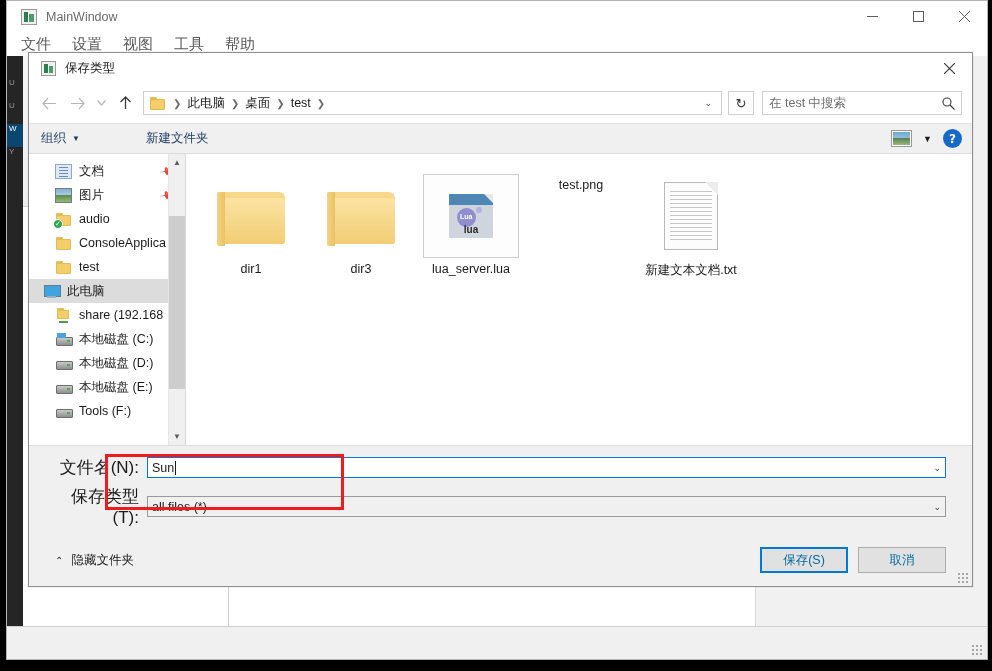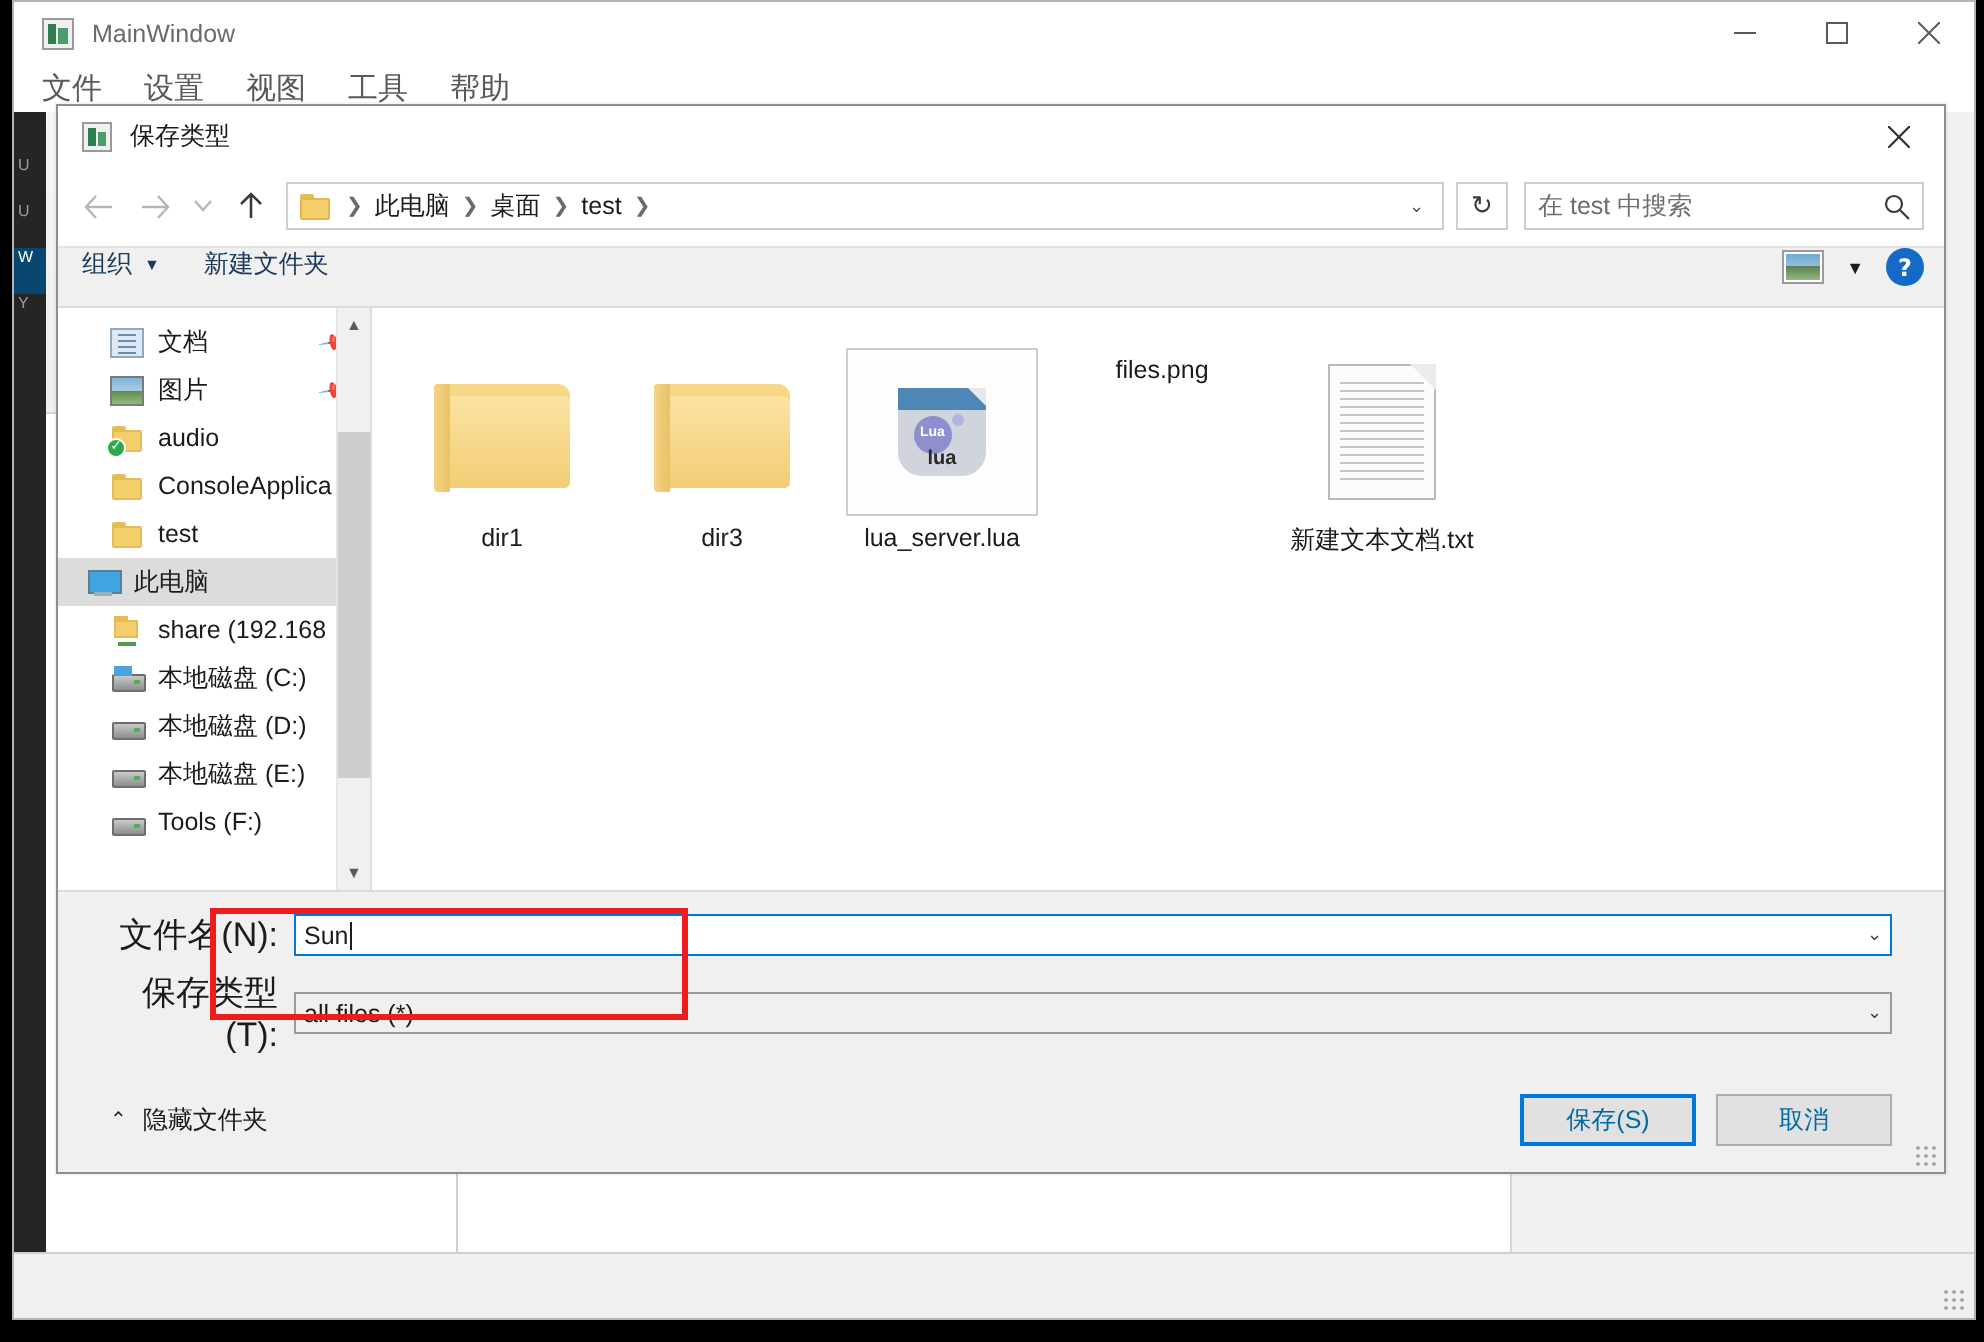--- a/index.html
+++ b/index.html
@@ -157,22 +157,23 @@
   #searchbox input {
     flex: 1; border: none; outline: none; font-size: 12.5px;
     font-family: "Liberation Sans", sans-serif; color: #1b1b1b; background: transparent;
   }
   #searchbox input::placeholder { color: #6e6e6e; }
 
   
   #dlg-toolbar {
     height: 30px; flex: 0 0 30px; background: #f0f0f0;
     border-top: 1px solid #e3e3e3;
-    display: flex; align-items: flex-start; padding: 0 10px 0 12px;
+    display: flex; align-items: center; padding: 0 10px 0 12px;
     position: relative;
+    gap: 44px;
   }
   .tb-item { font-size: 12.5px; color: #1b3a5c; margin-right: 22px; display: flex; align-items: center; }
   .tb-item .caret { font-size: 8px; margin-left: 6px; color: #1b3a5c; }
   #tb-right { margin-left: auto; display: flex; align-items: center; gap: 11px; }
   #view-icon {
     width: 21px; height: 17px; border: 1px solid #9a9a9a; background: #ffffff;
     position: relative; overflow: hidden;
   }
   #view-icon::before {
     content: ""; position: absolute; left: 1px; top: 1px; right: 1px; bottom: 1px;
@@ -280,21 +281,21 @@
     position:absolute; left:6px; top:10px; width:62px; height:46px;
     background: linear-gradient(to bottom,#fbe3a2,#f2cd74);
     border-radius: 2px 3px 3px 3px;
   }
   .bigfolder .spine {
     position:absolute; left:0; top:4px; width:8px; height:54px;
     background: linear-gradient(to right,#f5d285,#e9c266);
     border-radius: 2px 0 0 2px;
   }
   
-  .lua-ico { width: 44px; height: 44px; background: #cfd4dd; position: relative; border-radius:12px;}
+  .lua-ico { width: 44px; height: 44px; background: #cfd4dd; position: relative; border-radius:1px;}
   .lua-ico .top { position:absolute; left:0; top:0; width:44px; height:11px; background:#4e86b5; }
   .lua-ico .top::after { content:""; position:absolute; right:0; top:0; border-left:9px solid transparent; border-top:9px solid #e8e8e8; }
   .lua-ico .moon {
     position:absolute; left:8px; top:14px; width:19px; height:19px; border-radius:50%;
     background:#8f8fd0;
   }
   .lua-ico .moon-txt { position:absolute; left:11px; top:19px; color:#fff; font-size:7px; font-weight:bold;}
   .lua-ico .dot { position:absolute; left:27px; top:13px; width:6px; height:6px; border-radius:50%; background:#b3b3e0;}
   .lua-ico .lbl { position:absolute; left:0; bottom:3px; width:44px; text-align:center; font-size:10px; font-weight:bold; color:#2a2a2a;}
   
@@ -602,21 +603,21 @@
               <i class="moon"></i>
               <span class="moon-txt">Lua</span>
               <i class="dot"></i>
               <span class="lbl">lua</span>
             </div>
           </div>
           <span class="file-label">lua_server.lua</span>
         </div>
 
         <div class="file-cell">
-          <span class="file-label">files.png</span>
+          <span class="file-label">test.png</span>
         </div>
 
         <div class="file-cell">
           <div class="thumb-box">
             <div class="txt-ico">
               <div class="lines">
                 <i></i>
                   <i></i>
                   <i></i>
                   <i></i>

